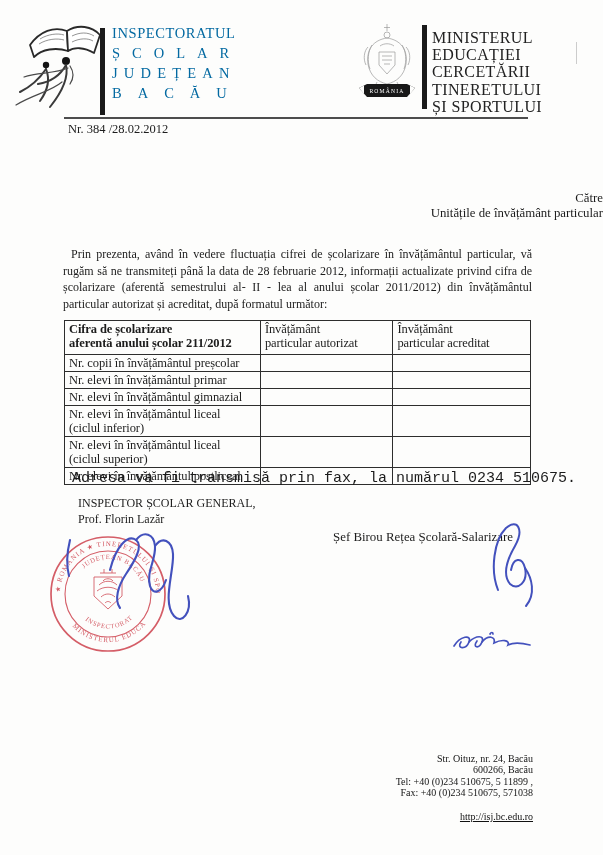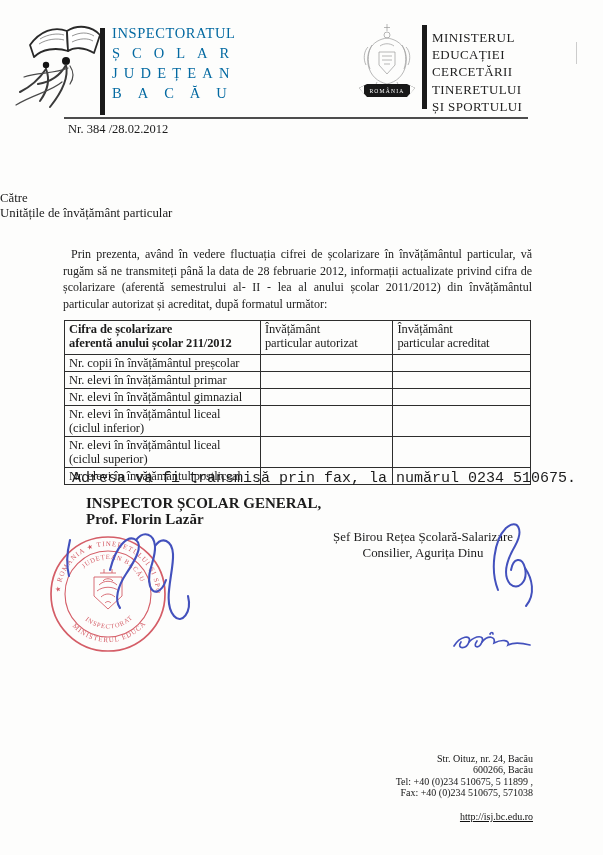--- a/index.html
+++ b/index.html
@@ -12,39 +12,39 @@
   .logo-svg   { position:absolute; left:10px; top:20px; }
   .vbar       { position:absolute; background:#1a1a1a; }
   .vbar-left  { left:100px; top:28px; width:5px; height:87px; }
   .vbar-right { left:422px; top:25px; width:5px; height:84px; }
   .insp-title { position:absolute; left:112px; top:23px; font-size:14.5px; line-height:20px; white-space:nowrap; color:#0369a1; }
   .insp-title .ls-a { letter-spacing:0.6px; }
   .insp-title .ls-b { letter-spacing:12px; }
   .insp-title .ls-c { letter-spacing:6.2px; }
   .insp-title .ls-d { letter-spacing:16px; }
   .coat-svg   { position:absolute; left:358px; top:21px; }
-  .min-title  { position:absolute; left:432px; top:29px; font-size:13px; line-height:17.2px; letter-spacing:0.4px; white-space:nowrap; color:#222; }
+  .min-title  { position:absolute; left:432px; top:29px; font-size:16px; line-height:17.2px; letter-spacing:0.4px; white-space:nowrap; color:#222; }
   .artifact   { position:absolute; left:576px; top:42px; width:1px; height:22px; background:#cccccc; }
   .rule       { position:absolute; left:64px; top:117px; width:464px; height:2px; background:#4d4d4d; }
   .reg        { position:absolute; left:68px; top:122px; font-size:12.5px; }
   
-  .recipient  { position:absolute; left:0; top:191px; width:603px; text-align:left; font-size:12.8px; line-height:15.2px; }
+  .recipient  { position:absolute; left:0; top:191px; width:603px; text-align:right; font-size:12.8px; line-height:15.2px; }
   .para       { position:absolute; left:63px; top:246px; width:469px; font-size:12px; line-height:16.6px; text-align:justify; text-indent:8px; }
   
   .dtable { position:absolute; left:64px; top:320px; width:467px; border-collapse:collapse; font-size:12.5px; line-height:1.12; letter-spacing:-0.1px; }
   .dtable th, .dtable td { border:1px solid #2d2d2d; padding:1px 4px; vertical-align:top; text-align:left; font-weight:normal;margin-top:32px; }
   .dtable th { height:31px; }
   .dtable th.c1 { font-weight:bold; }
   .preline { white-space:pre-line; }
   .single td { height:14px; }
   .single .lbl { white-space:nowrap; }
   .double .lbl { text-align:justify; }
   .fax       { position:absolute; left:72px; top:470px; font-size:15px;font-family:Liberation Mono, monospace; }
   
-  .general   { position:absolute; left:86px; top:496px; font-weight:bold; font-size:15px; line-height:15.5px; }
+  .general   { position:absolute; left:78px; top:496px; font-weight:normal; font-size:12px; line-height:15.5px; }
   .office    { position:absolute; left:322px; top:529px; width:202px; text-align:center; font-size:12.9px; line-height:16px; }
   .counselor { position:absolute; left:395px; top:600px; width:112px; text-align:center; font-size:12.9px; line-height:15.5px; }
   .stamp-svg { position:absolute; left:47px; top:533px; opacity:0.88; }
   .sig       { position:absolute; }
   .sig1 { left:58px;  top:528px; }
   .sig2 { left:468px; top:518px; }
   .sig3 { left:446px; top:630px; }
   
   .footer { position:absolute; right:70px; top:753px; width:250px; text-align:right; font-size:10px; line-height:11.4px; color:#141414; }
   .footer .website { display:inline-block; margin-top:12px; color:#111; text-decoration:underline; cursor:pointer;margin-left:36px; }
@@ -214,21 +214,20 @@
     <g fill="none" stroke="#4351bd" stroke-width="2.1" stroke-linecap="round">
       <path d="M12,12 C9,24 8,36 11,48"></path>
       <path d="M52,42 C58,18 70,6 78,12 C86,18 76,34 68,46 C60,58 56,72 62,80"></path>
       <path d="M78,12 C86,2 96,6 97,18 C98,32 88,44 92,58 C95,68 104,64 108,52"></path>
       <path d="M97,18 C104,8 114,12 115,26 C116,44 104,74 116,88 C124,97 134,84 130,68"></path>
     </g>
   </svg>
 
   <div class="office">
     <div>Șef Birou Rețea Școlară-Salarizare</div>
-    <div>Consilier, Agurița Dinu</div>
   </div>
 
   <svg class="sig sig2" width="80" height="95" viewBox="0 0 80 95">
     <g fill="none" stroke="#4351bd" stroke-width="2" stroke-linecap="round">
       <path d="M30,72 C22,52 26,22 38,10 C50,0 56,12 47,28 C40,40 34,56 42,66 C50,73 60,64 57,50 C54,38 45,40 43,52"></path>
       <path d="M57,50 C64,60 68,76 58,88"></path>
     </g>
   </svg>
 
 

